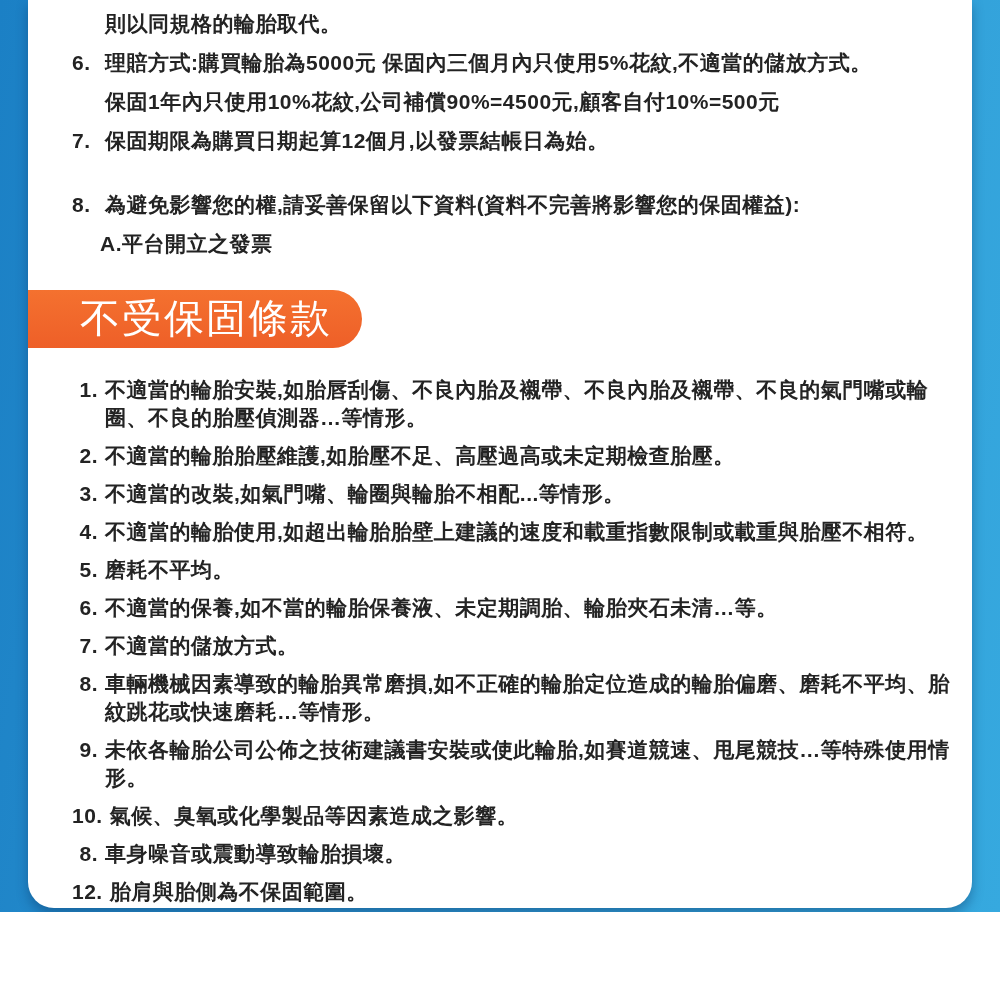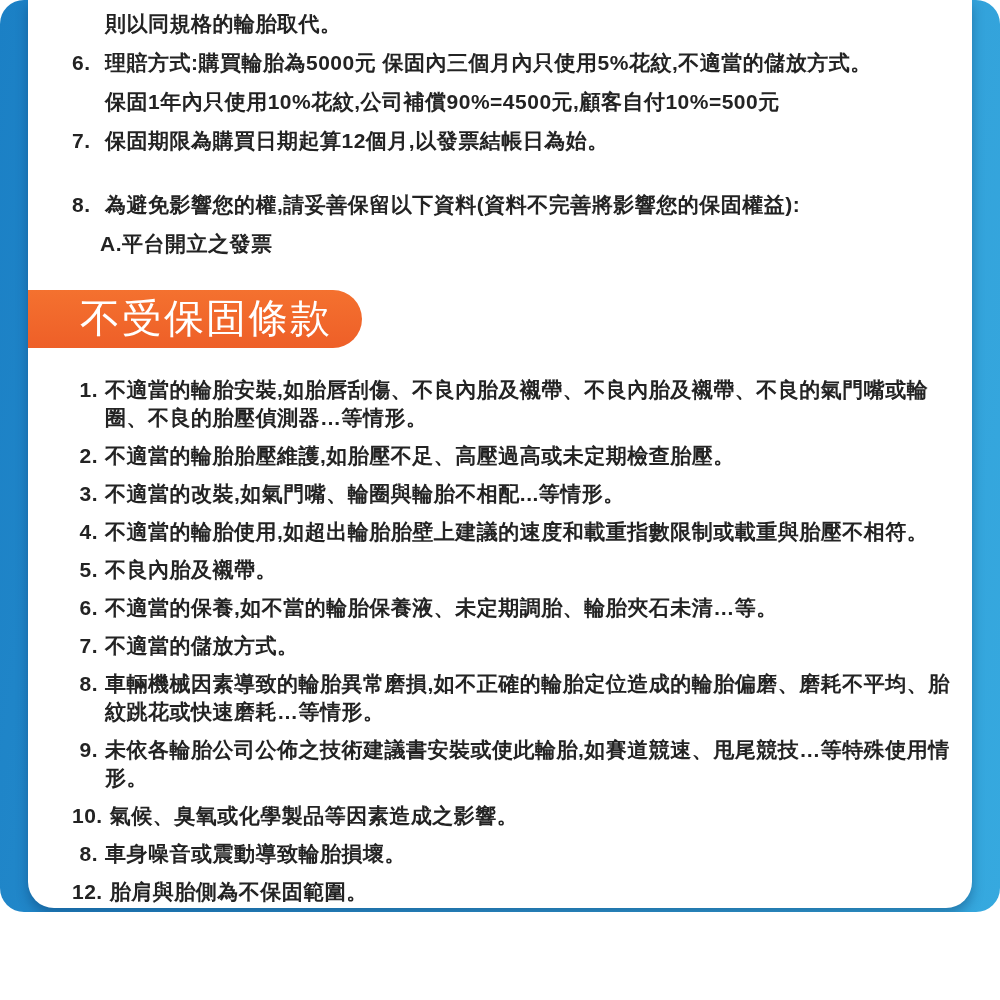--- a/index.html
+++ b/index.html
@@ -4,21 +4,20 @@
 <style>
   html,body{margin:0;padding:0;}
   body{
     width:1000px;height:1000px;
     font-family:"Liberation Sans","DejaVu Sans",sans-serif;
     -webkit-font-smoothing:antialiased;
   }
   .stage{
     position:relative;width:1000px;height:912px;overflow:hidden;
     background:linear-gradient(100deg,#1B80C5 0%,#2E97D3 55%,#36A9DF 100%);
-    border-radius:24px;
   }
   .card{
     position:absolute;left:28px;top:0;width:944px;height:908px;
     background:#FFFFFF;
     border-radius:0 0 26px 26px;
     box-shadow:0 6px 12px rgba(8,45,90,.38);
   }
   .content{
     padding:10px 16px 0 44px;
     font-size:21px;line-height:28px;
@@ -98,21 +97,21 @@
       <div class="ex">
         <span class="num">3.</span>
         <span class="txt">不適當的改裝,如氣門嘴、輪圈與輪胎不相配...等情形。</span>
       </div>
       <div class="ex">
         <span class="num">4.</span>
         <span class="txt">不適當的輪胎使用,如超出輪胎胎壁上建議的速度和載重指數限制或載重與胎壓不相符。</span>
       </div>
       <div class="ex">
         <span class="num">5.</span>
-        <span class="txt">不良內胎及襯帶。</span>
+        <span class="txt">磨耗不平均。</span>
       </div>
       <div class="ex">
         <span class="num">6.</span>
         <span class="txt">不適當的保養,如不當的輪胎保養液、未定期調胎、輪胎夾石未清…等。</span>
       </div>
       <div class="ex">
         <span class="num">7.</span>
         <span class="txt">不適當的儲放方式。</span>
       </div>
       <div class="ex">

